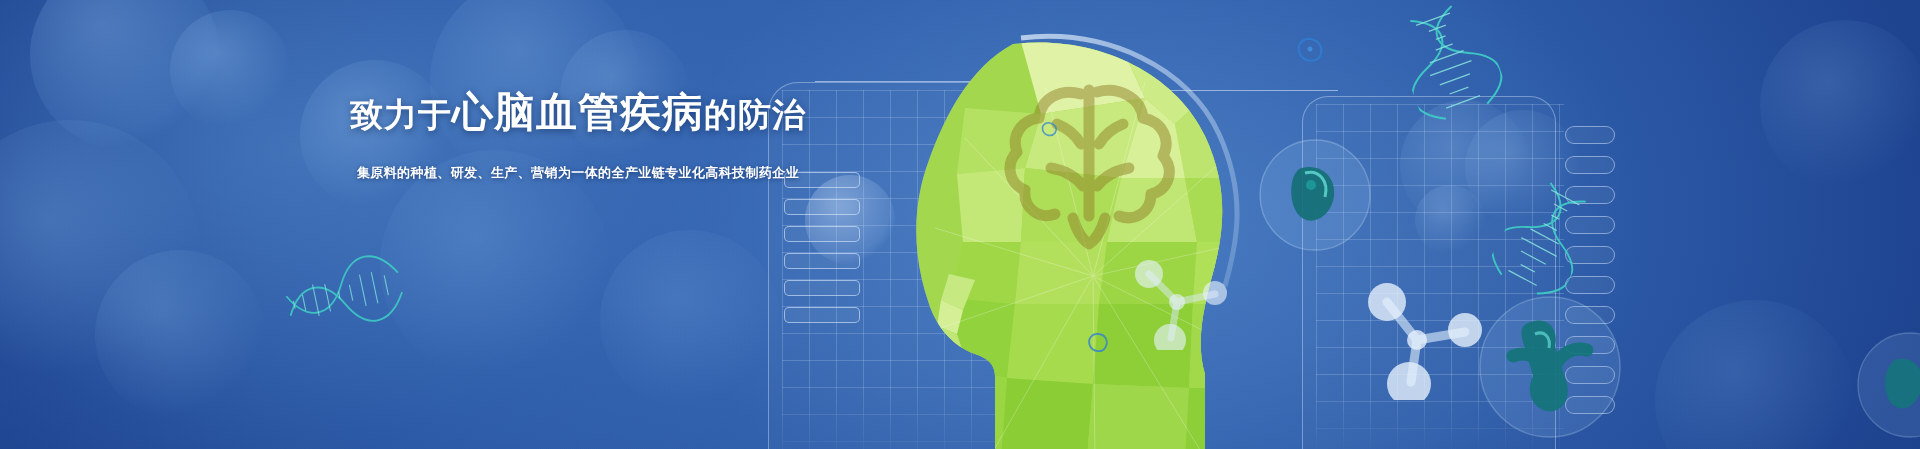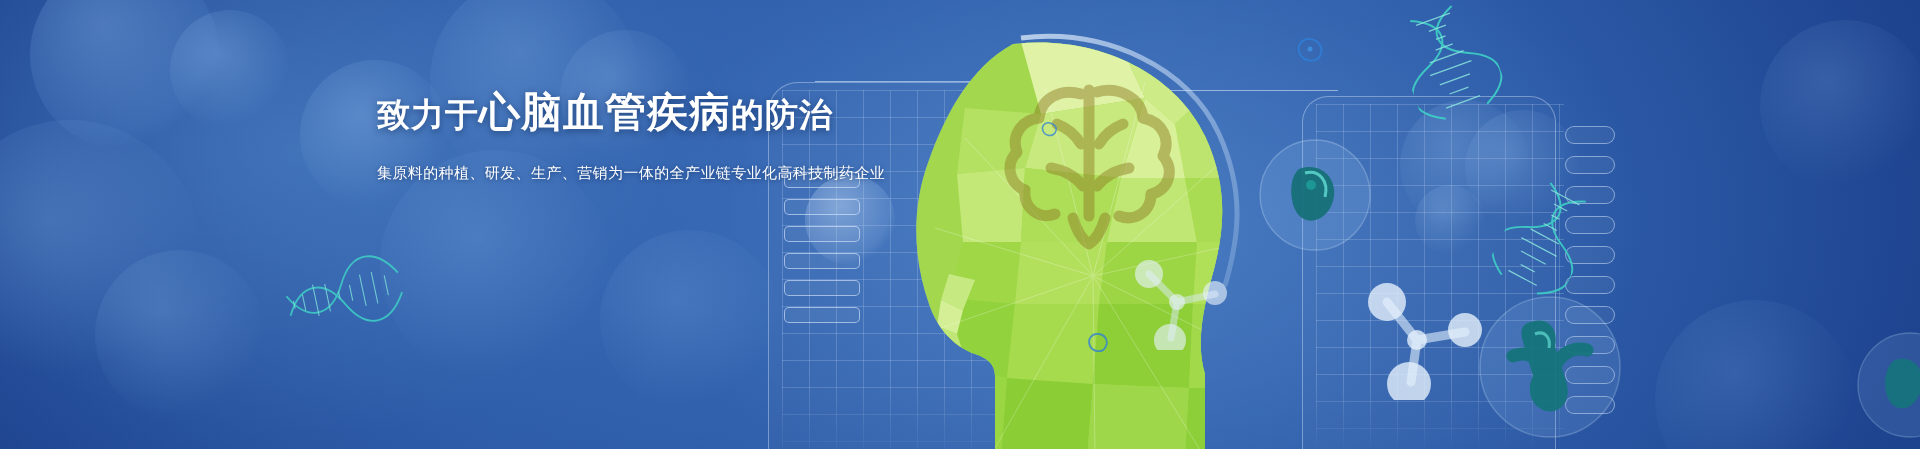--- a/index.html
+++ b/index.html
@@ -30,34 +30,34 @@
   .hud-rule{position:absolute;height:1.4px;background:rgba(225,238,255,0.55);}
   .pill{
     position:absolute;border:1.3px solid rgba(216,233,253,0.62);
     border-radius:5px;background:rgba(255,255,255,0.05);
   }
   .pill-r{
     position:absolute;border:1.3px solid rgba(216,233,253,0.5);
     border-radius:9px;background:rgba(255,255,255,0.05);
   }
   
-  #copy{position:absolute;left:377px;top:92px;}
+  #copy{position:absolute;left:350px;top:92px;text-align:center;}
   .line1{
     color:#ffffff;font-weight:700;letter-spacing:1px;white-space:nowrap;
     text-shadow:0 2px 7px rgba(8,32,78,0.55);line-height:1;
   }
   .line1 .sm{font-size:33px;}
   .line1 .lg{font-size:41px;}
   .line2{
     color:#abdb4e;font-size:34px;font-weight:400;letter-spacing:2px;
     white-space:nowrap;line-height:1;margin-top:16px;
     text-shadow:0 2px 8px rgba(10,40,86,0.5);
   }
   .line3{
-    color:#ffffff;font-size:15px;font-weight:400;letter-spacing:0.4px;
+    color:#ffffff;font-size:13px;font-weight:700;letter-spacing:0.4px;
     white-space:nowrap;margin-top:31px;
     text-shadow:0 1px 4px rgba(8,32,78,0.6);
   }
   
   #head{position:absolute;left:845px;top:28px;width:420px;height:430px;}
   
   .floater{position:absolute;pointer-events:none;}
 </style>
 </head>
 <body>

